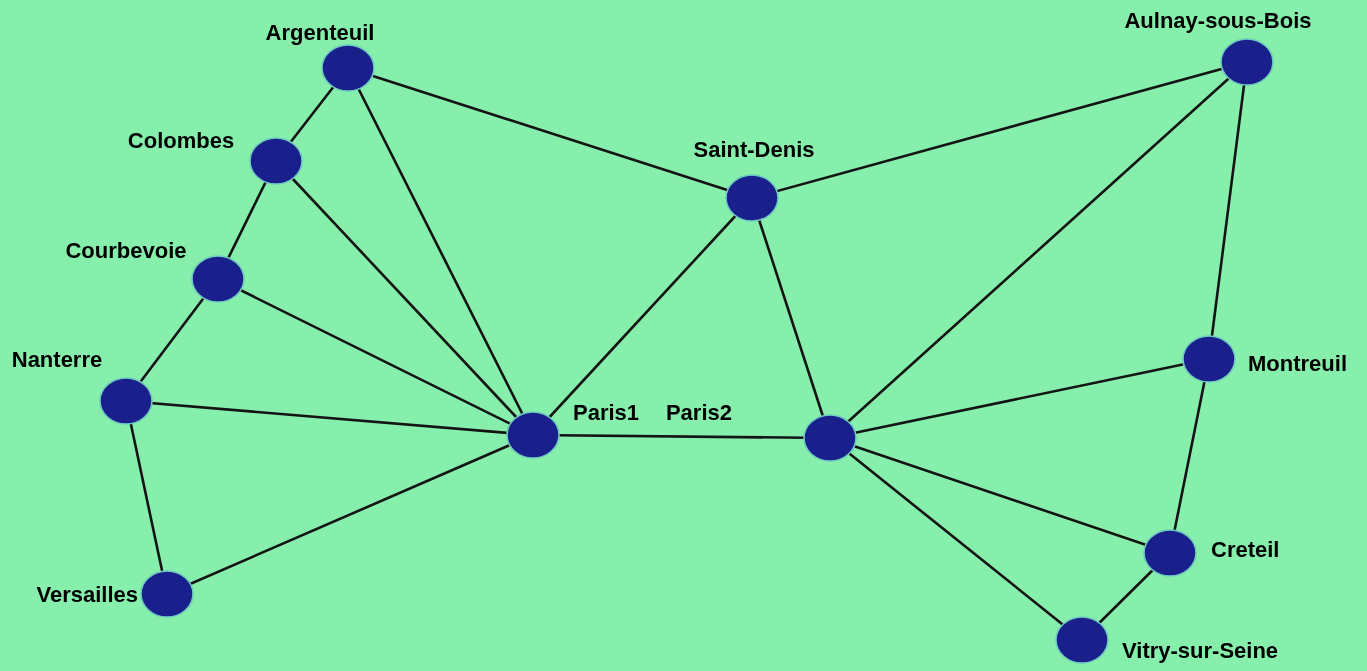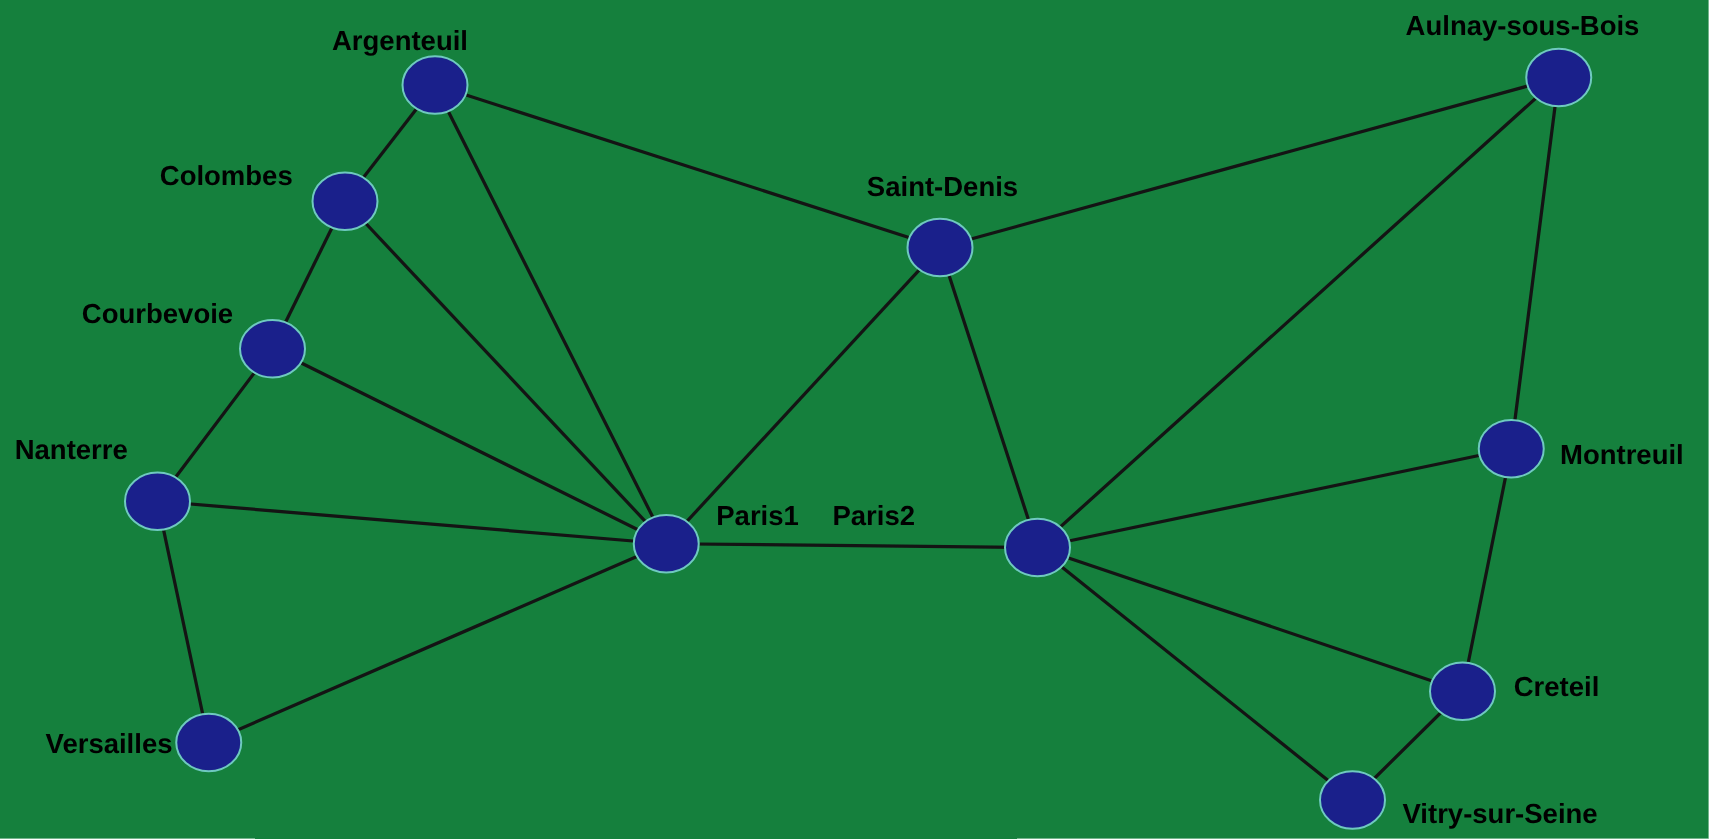--- a/index.html
+++ b/index.html
@@ -4,21 +4,21 @@
 <style>
   html, body {
     margin: 0;
     padding: 0;
     background: #ffffff;
   }
   .diagram-wrap {
     position: relative;
     width: 1367px;
     height: 671px;
-    background: #15803d;
+    background: #86efac;
     overflow: hidden;
   }
   svg {
     display: block;
   }
   .edge-line {
     stroke-linecap: round;
   }
   .node-label {
     font-family: "Liberation Sans", sans-serif;

